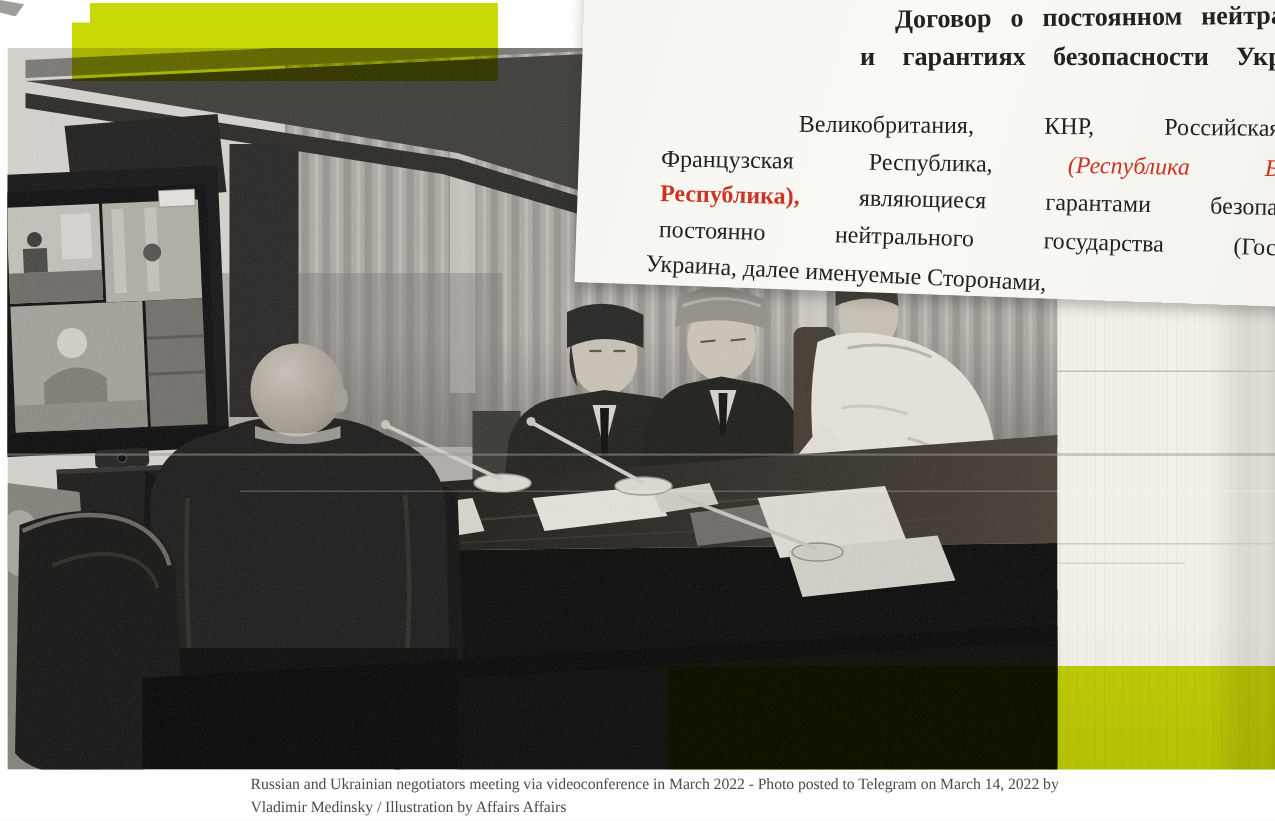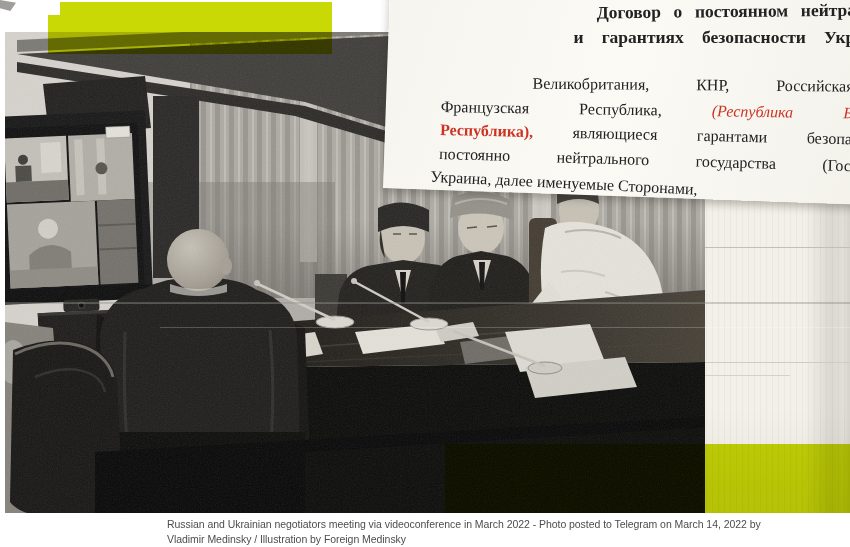--- a/index.html
+++ b/index.html
@@ -44,21 +44,21 @@
 
   
   .accent-top{position:absolute;left:48px;top:2px;width:284px;height:52px;background:#c9d906;
     mix-blend-mode:multiply;
     clip-path:polygon(12px 0,100% 0,100% 100%,0 100%,0 13px,12px 13px);}
   .accent-bottom{position:absolute;left:445px;top:444px;width:405px;height:69px;background:#c9d906;
     mix-blend-mode:multiply;}
 
   
   .caption{position:absolute;left:167px;top:517px;width:680px;color:#4d4d4d;
-    font-size:10.5px;line-height:14.5px;letter-spacing:-0.05px;}
+    font-size:10.5px;line-height:14.5px;letter-spacing:-0.05px;font-family:Liberation Serif, serif;}
 </style>
 </head>
 <body>
 
 <div class="stage">
 
   <div class="speck"></div>
 
   <div class="column">
     <div class="hl" style="top:247px"></div>
@@ -280,16 +280,16 @@
       </div>
       <div class="doc-line r7">Украина, далее именуемые Сторонами,</div>
     </div>
   </div>
 
   <div class="accent-top"></div>
   <div class="accent-bottom"></div>
 
   <div class="caption">
     <div>Russian and Ukrainian negotiators meeting via videoconference in March 2022 - Photo posted to Telegram on March 14, 2022 by</div>
-    <div>Vladimir Medinsky / Illustration by Foreign Medinsky</div>
+    <div>Vladimir Medinsky / Illustration by Affairs Affairs</div>
   </div>
 
 </div>
 
 </body></html>

